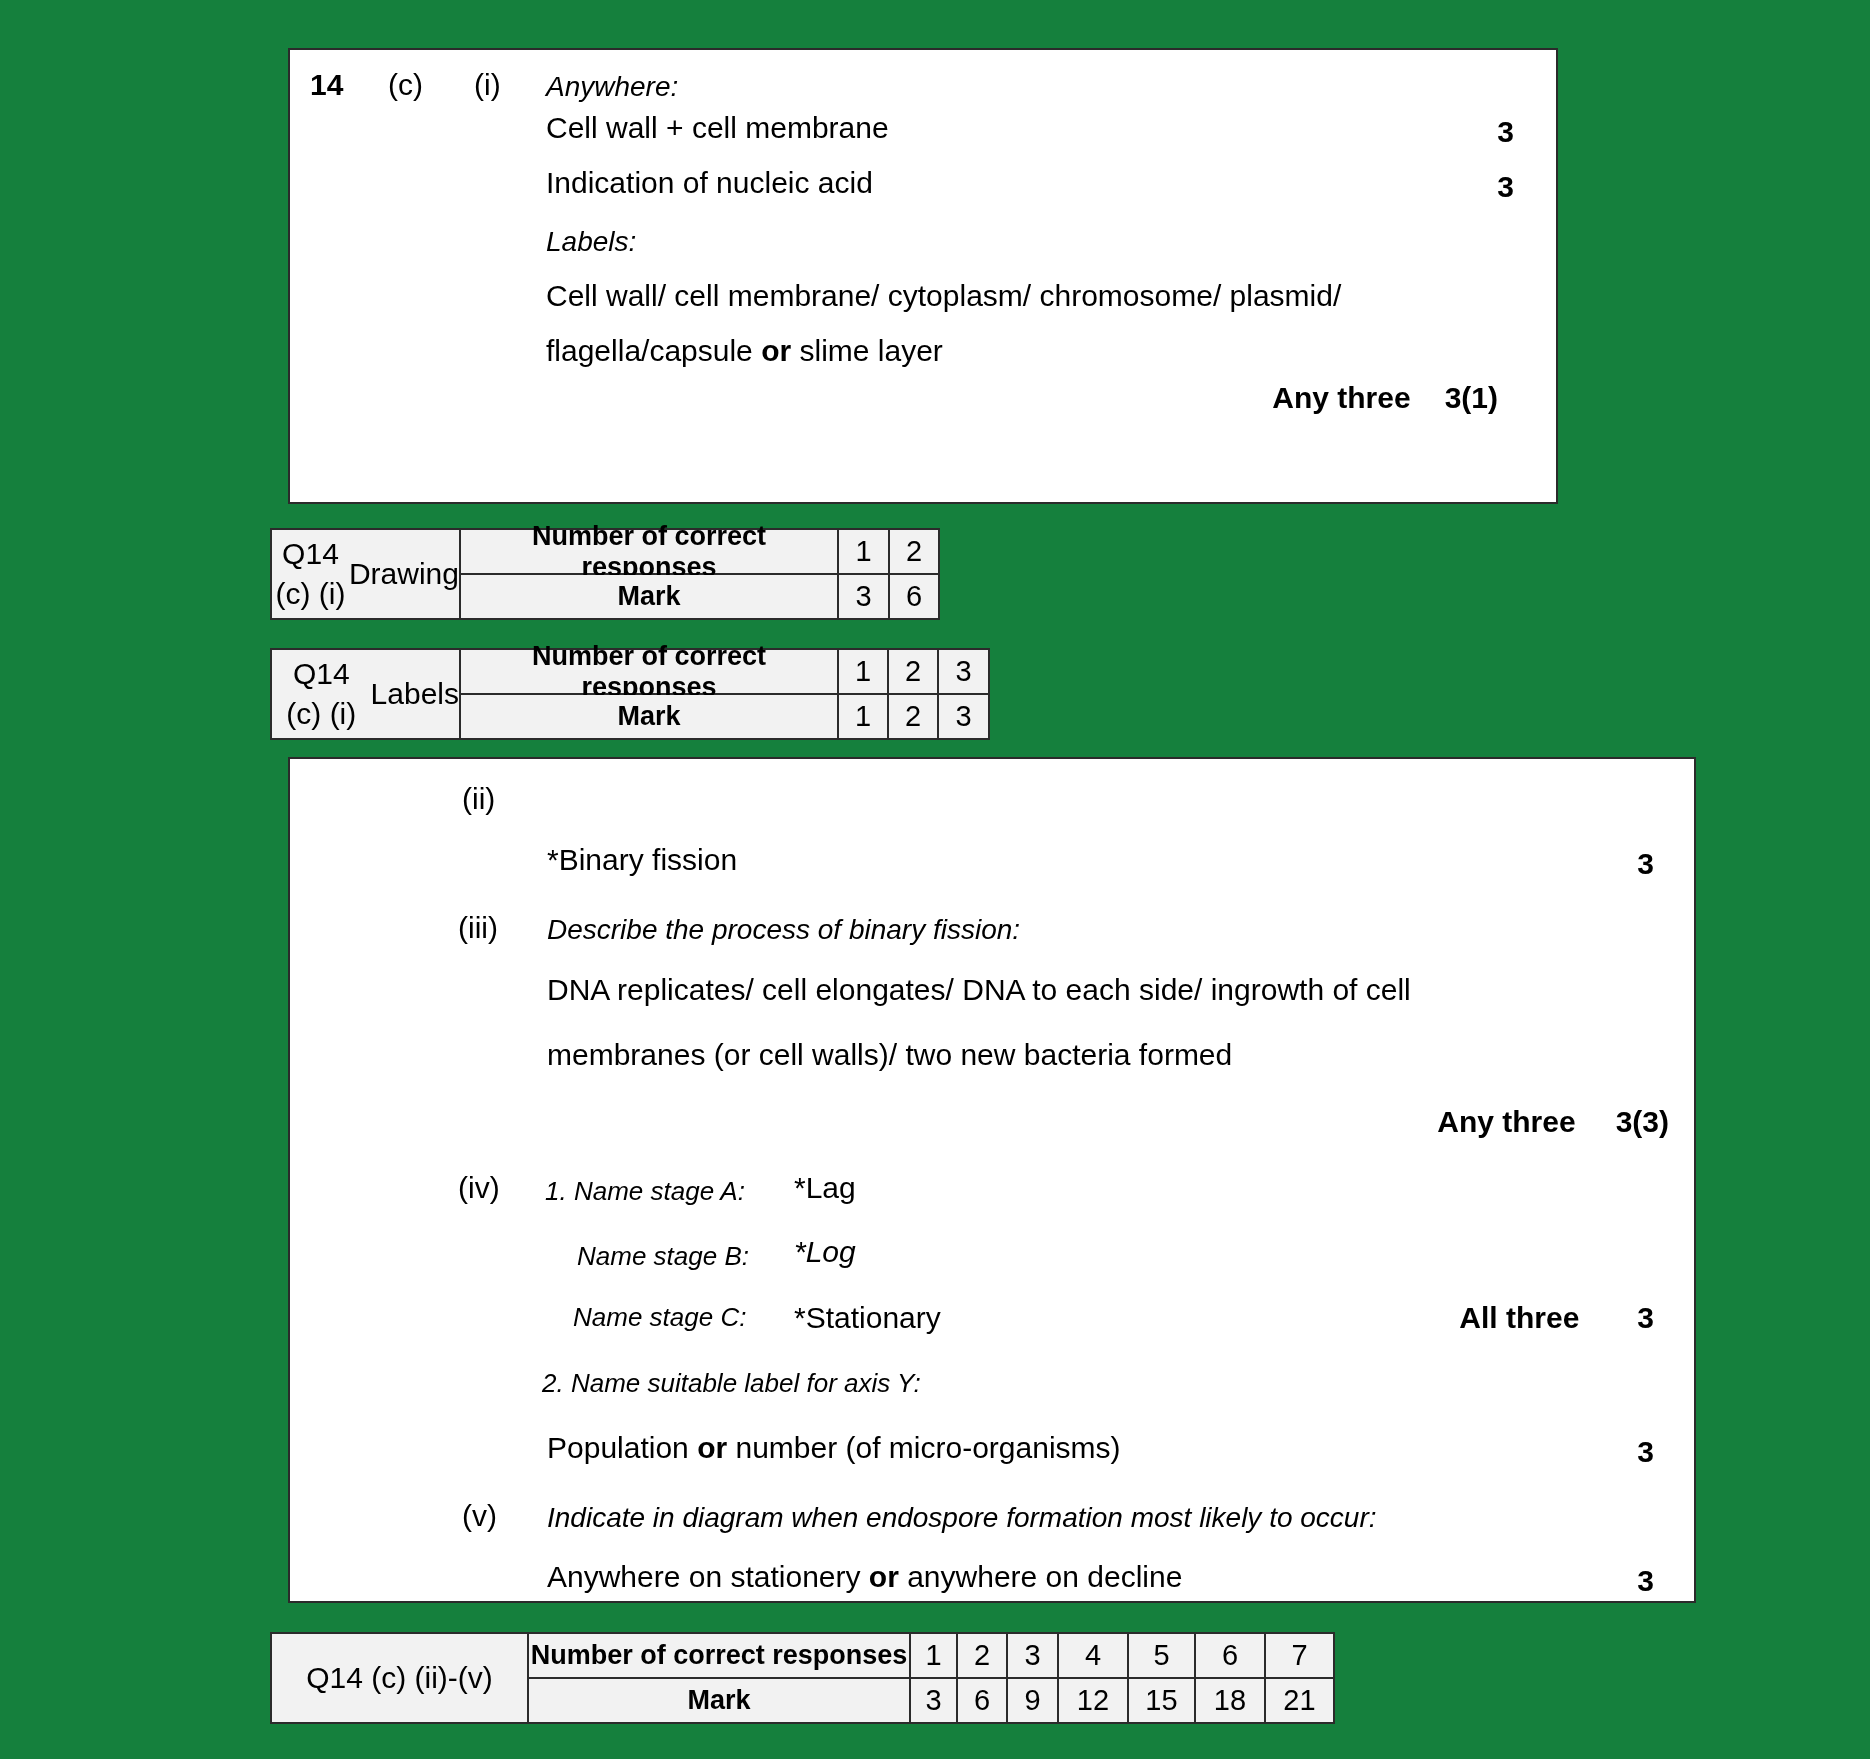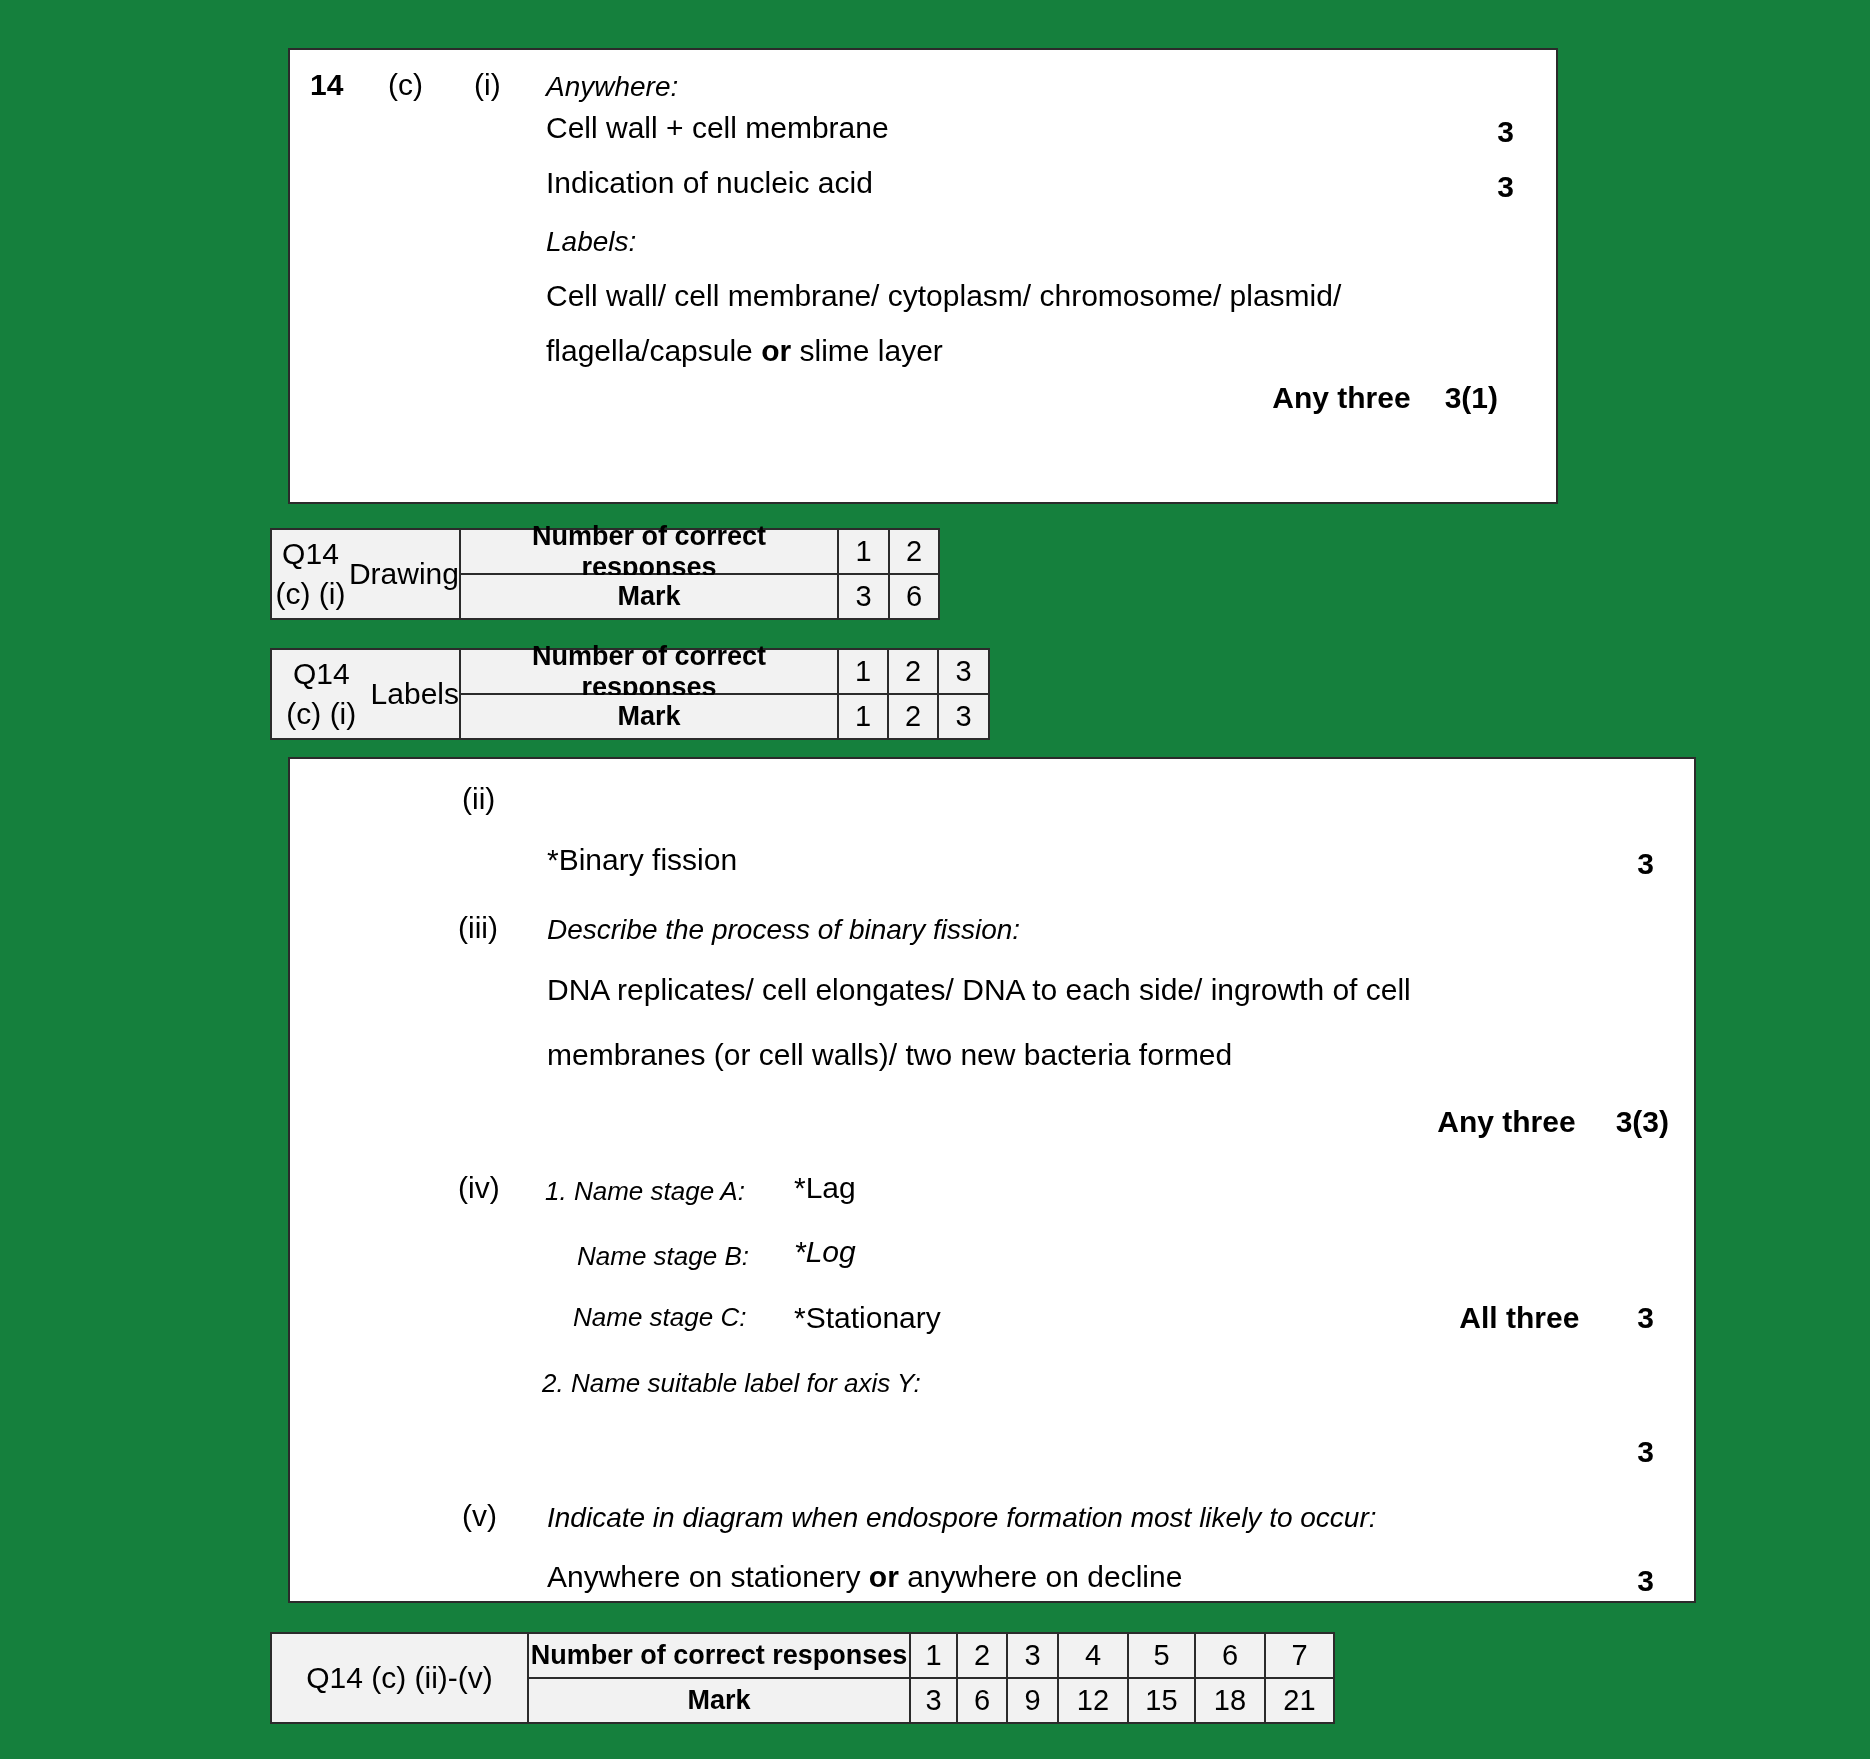--- a/index.html
+++ b/index.html
@@ -126,20 +126,23 @@
     <span class="abs body it" style="left:504px;top:477px;font-size:30px;">*Log</span>
 
     <span class="abs small-it" style="left:283px;top:517px;margin-top:26px;">Name stage C:</span>
     <span class="abs body" style="left:504px;top:542px;">*Stationary</span>
     <div class="abs footer-row" style="right:40px;top:542px;gap:58px;">
       <span class="mark">All three</span>
       <span class="mark">3</span>
     </div>
 
     <span class="abs small-it" style="left:252px;top:609px;">2. Name suitable label for axis Y:</span>
+    <div class="abs body" style="left:257px;top:672px;">
+      <span>Population </span><span class="b">or</span><span> number (of micro-organisms)</span>
+    </div>
     <span class="abs mark" style="right:40px;top:676px;">3</span>
 
     <span class="abs body" style="left:172px;top:740px;">(v)</span>
     <span class="abs it" style="left:257px;top:743px;">Indicate in diagram when endospore formation most likely to occur:</span>
     <div class="abs body" style="left:257px;top:801px;">
       <span>Anywhere on stationery </span><span class="b">or</span><span> anywhere on decline</span>
     </div>
     <span class="abs mark" style="right:40px;top:805px;">3</span>
   </div>
 

